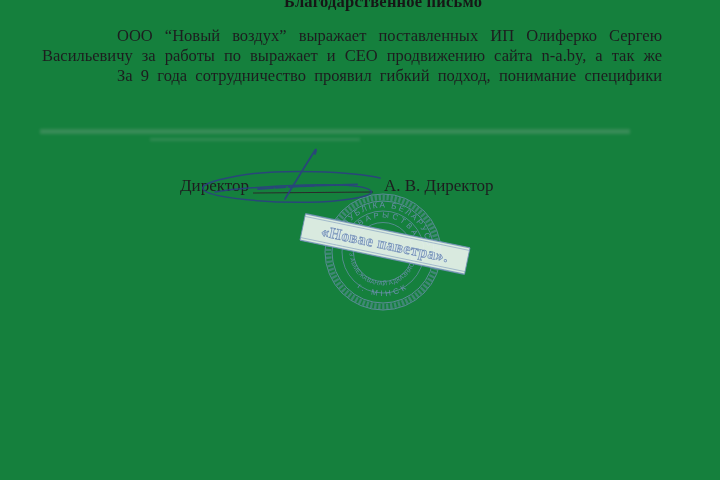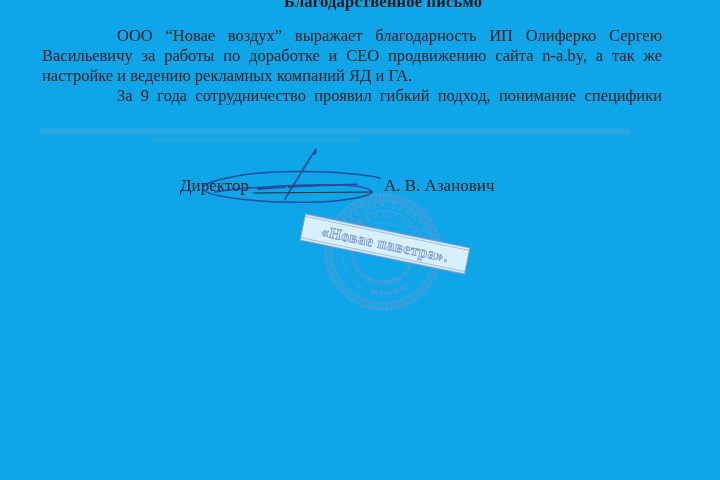--- a/index.html
+++ b/index.html
@@ -1,21 +1,21 @@
 <!DOCTYPE html>
 <html><head>
 <meta charset="utf-8">
 <style>
   html, body { margin: 0; padding: 0; }
   body { background: #e9e9e9; }
   .page {
     position: relative;
     width: 720px;
     height: 480px;
-    background: #0ea5e9;
+    background: #15803d;
     overflow: hidden;
     font-family: "Liberation Serif", "DejaVu Serif", serif;
     color: #1d1d1f;
   }
   .doc-title {
     position: absolute;
     top: -8px;
     left: 284px;
     font-size: 16.5px;
     font-weight: bold;
@@ -73,31 +73,30 @@
   .artifact.a2 { left: 150px; top: 138px; width: 210px; height: 3px; opacity: 0.18; }
 </style>
 </head>
 <body>
 
 <div class="page">
 
   <div class="doc-title">Благодарственное письмо</div>
 
   <div class="body-text">
-    <div class="line indent">ООО “Новае воздух” выражает благодарность ИП Олиферко Сергею</div>
-    <div class="line">Васильевичу за работы по доработке и СЕО продвижению сайта n-a.by, а так же</div>
-    <div class="line last">настройке и ведению рекламных компаний ЯД и ГА.</div>
+    <div class="line indent">ООО “Новый воздух” выражает поставленных ИП Олиферко Сергею</div>
+    <div class="line">Васильевичу за работы по выражает и СЕО продвижению сайта n-a.by, а так же</div>
     <div class="line indent">За 9 года сотрудничество проявил гибкий подход, понимание специфики</div>
   </div>
 
   <div class="artifact a1"></div>
   <div class="artifact a2"></div>
 
   <div class="sig-role">Директор</div>
-  <div class="sig-name">А. В. Азанович</div>
+  <div class="sig-name">А. В. Директор</div>
 
   <svg class="stamp-svg" width="186" height="136" viewBox="0 0 186 136" xmlns="http://www.w3.org/2000/svg">
     <g stroke="#8094c7" fill="none" opacity="0.82">
       <circle cx="87" cy="68" r="58" stroke-width="0.9"></circle>
       <circle cx="87" cy="68" r="54.5" stroke-width="5.5" stroke-dasharray="2.3 1.7" opacity="0.55"></circle>
       <circle cx="87" cy="68" r="51" stroke-width="0.9"></circle>
       <circle cx="87" cy="68" r="41" stroke-width="0.8"></circle>
       <circle cx="87" cy="68" r="29.5" stroke-width="0.8"></circle>
     </g>
     <defs>

